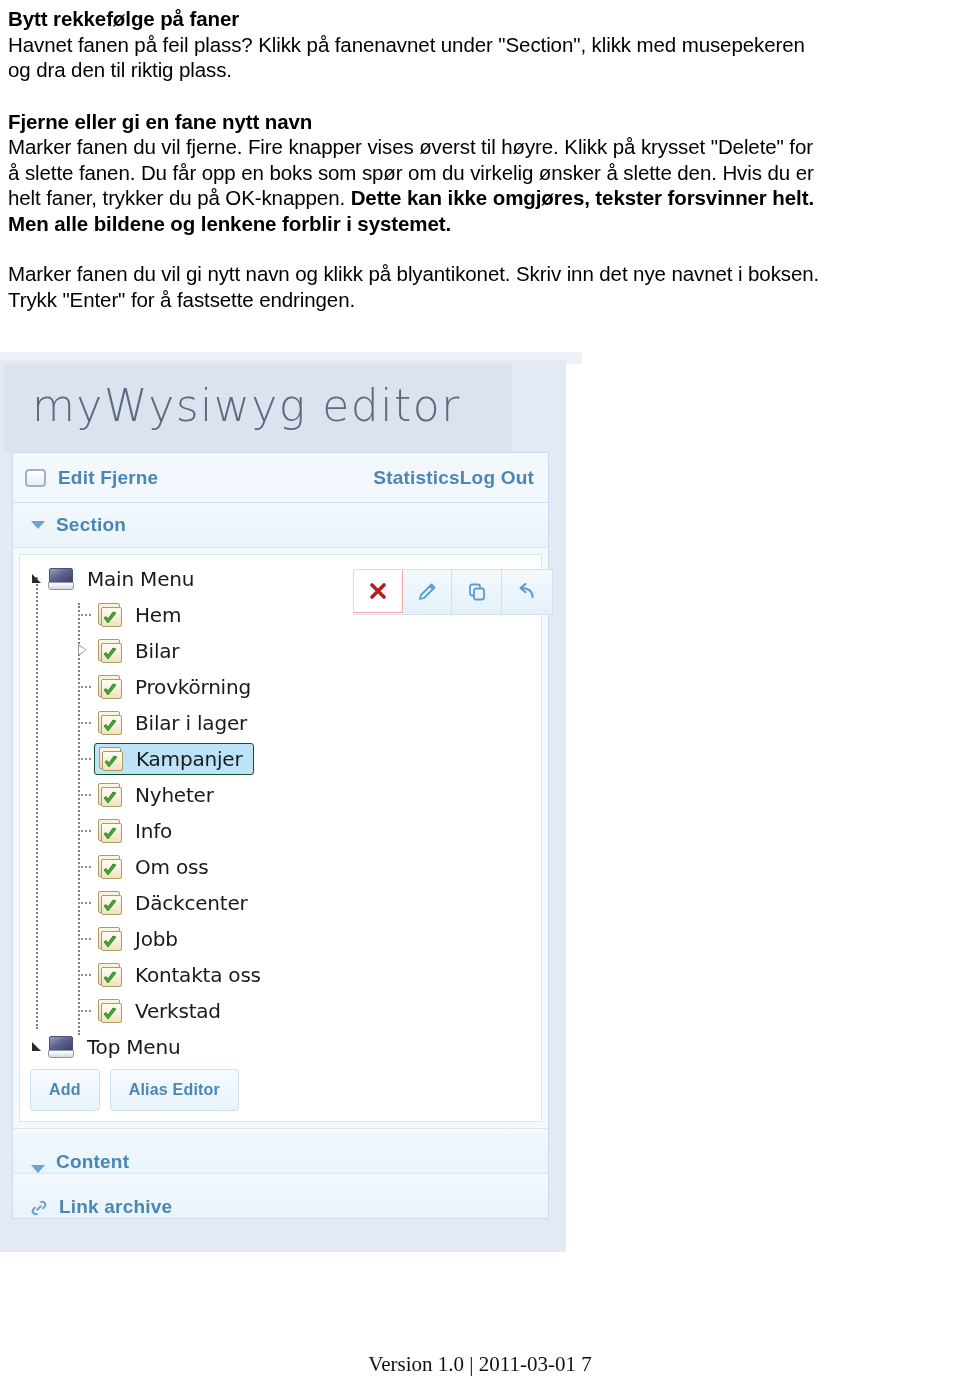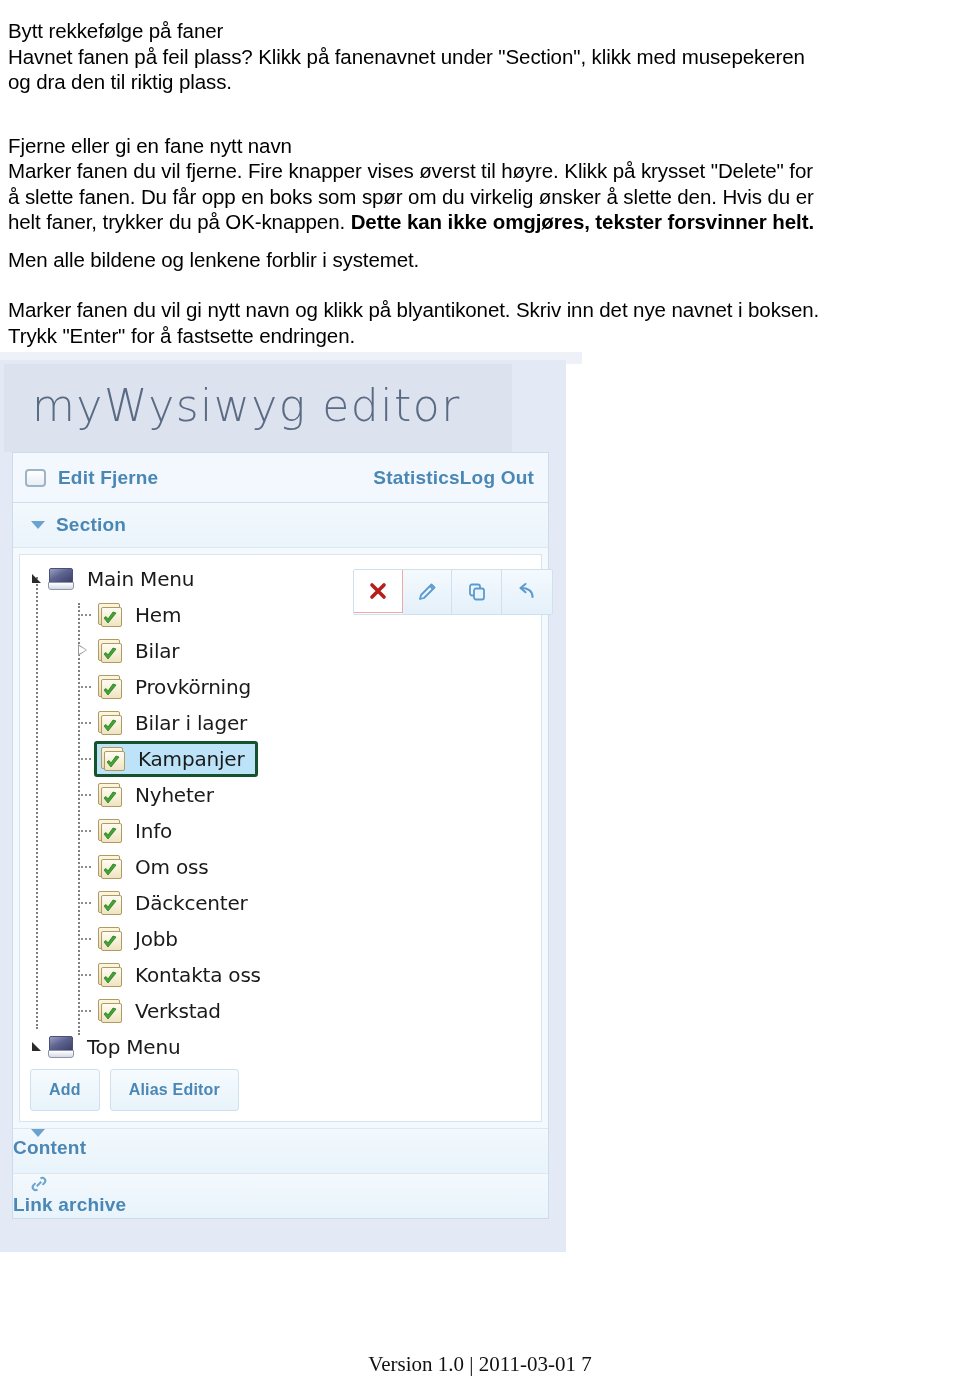--- a/index.html
+++ b/index.html
@@ -24,22 +24,21 @@
     width: 930px;
   }
   .doc p {
     margin: 0;
     font-size: 20.5px;
     line-height: 25.5px;
     letter-spacing: -0.1px;
     color: #000;
   }
   .doc p.h {
-    font-weight: normal;
-    margin-top: 12px;
+    font-weight: bold;
   }
   .doc .gap {
     height: 26px;
   }
   .doc .gap-sm {
     height: 25px;
   }
   .b { font-weight: bold; }
 
   
@@ -297,21 +296,21 @@
     font-family: "DejaVu Sans", sans-serif;
     letter-spacing: -0.2px;
     padding: 1px 3px;
     border-radius: 3px;
   }
   .node.selected .node-label {
     background: transparent;
   }
   .node.selected .sel-wrap {
     background: #bce3f7;
-    border: 3px solid #14532d;
+    border: 1px solid #14532d;
     border-radius: 3px;
     display: flex;
     align-items: center;
     padding: 0 8px 0 2px;
     margin-left: -2px;
     height: 30px;
   }
   .sel-wrap {
     display: flex;
     align-items: center;
@@ -367,22 +366,21 @@
     box-sizing: border-box;
   }
 
   
   .row-head {
     position: relative;
     height: 44px;
     background: linear-gradient(#f3f9fd, #e8f3fb);
     border-top: 1px solid #dbe8f3;
     display: flex;
-    align-items: flex-start;
-    flex-direction: column;
+    align-items: flex-end;
   }
   .row-title {
     font-size: 19px;
     font-weight: bold;
     color: #4a87b5;
     letter-spacing: 0.2px;
   }
   .link-icon {
     margin-left: 16px;
     margin-right: 10px;

